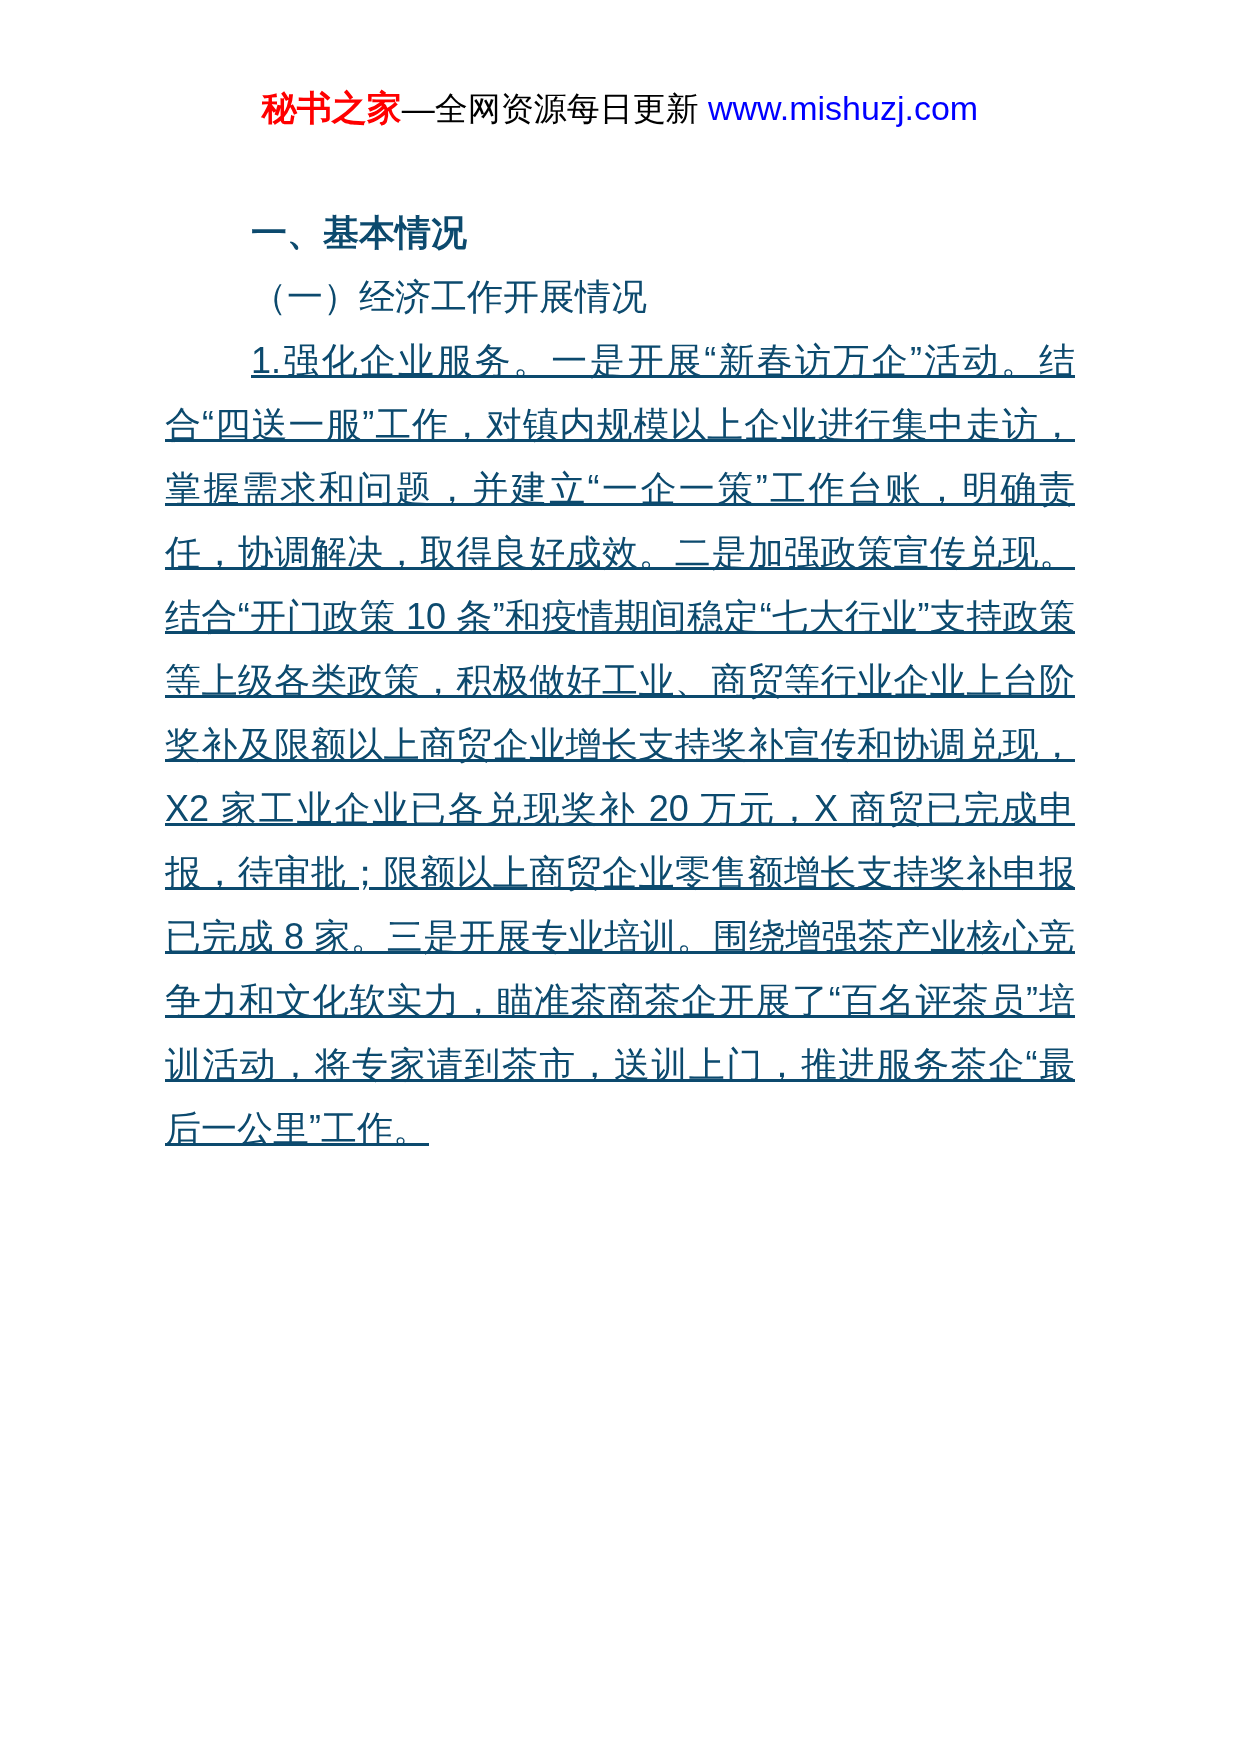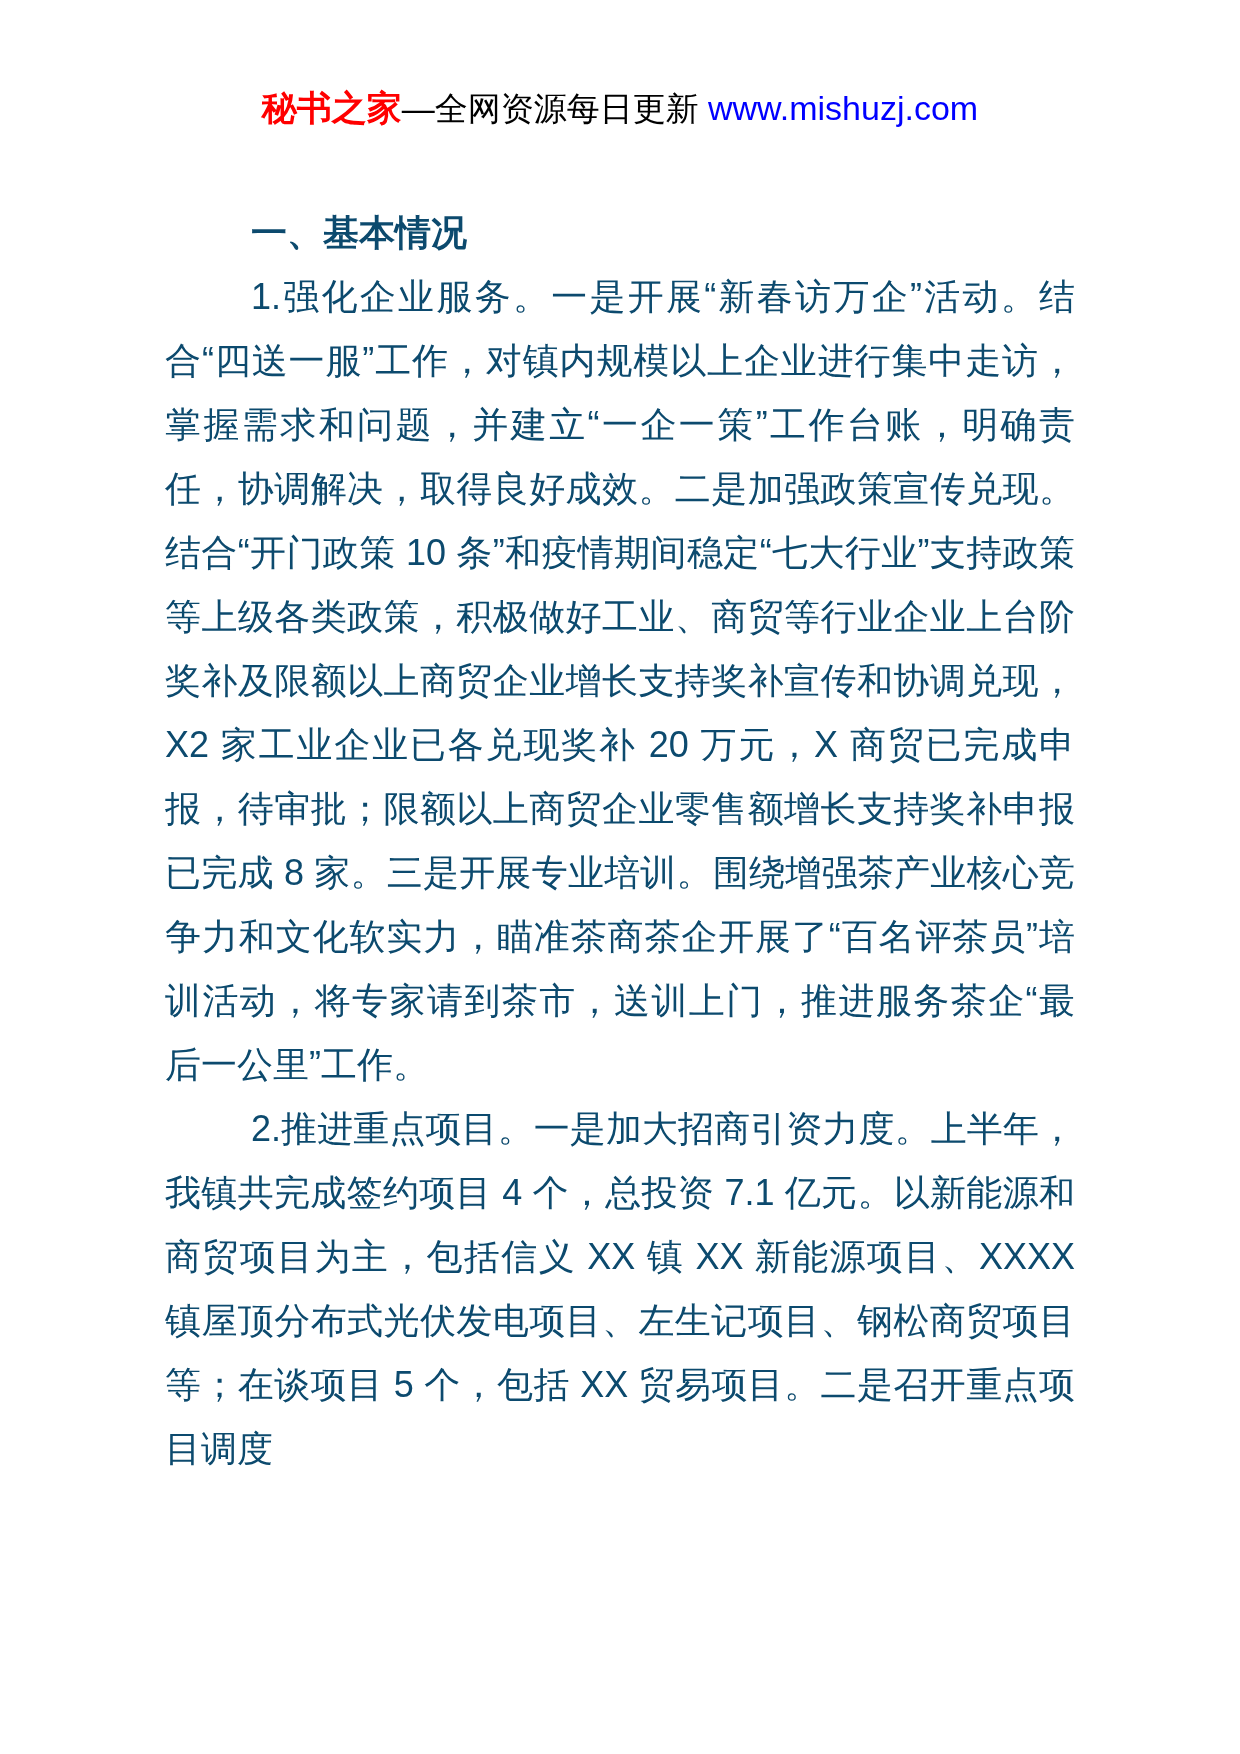--- a/index.html
+++ b/index.html
@@ -59,29 +59,30 @@
     text-indent: 86px;
   }
   .para.heading1 {
     font-weight: 700;
   }
   .para.heading2 {
     font-weight: 400;
   }
   .para.body {
     font-weight: 400;
+    text-decoration: underline;
   }
 </style>
 </head>
 <body>
 
 <div class="page">
 
   <div class="header-line"><span class="brand" style="color: rgb(255, 0, 0);">秘书之家</span><span class="tagline" style="color: rgb(0, 0, 0);">—全网资源每日更新 </span><span class="url" style="color: rgb(0, 0, 255);">www.mishuzj.com</span></div>
 
 
   <div class="doc-body" style="color: #0c4a6e;">
       <p class="para heading1">一、基本情况</p>
+      <p class="para heading2">（一）经济工作开展情况</p>
       <p class="para body">1.强化企业服务。一是开展“新春访万企”活动。结合“四送一服”工作，对镇内规模以上企业进行集中走访，掌握需求和问题，并建立“一企一策”工作台账，明确责任，协调解决，取得良好成效。二是加强政策宣传兑现。结合“开门政策 10 条”和疫情期间稳定“七大行业”支持政策等上级各类政策，积极做好工业、商贸等行业企业上台阶奖补及限额以上商贸企业增长支持奖补宣传和协调兑现，X2 家工业企业已各兑现奖补 20 万元，X 商贸已完成申报，待审批；限额以上商贸企业零售额增长支持奖补申报已完成 8 家。三是开展专业培训。围绕增强茶产业核心竞争力和文化软实力，瞄准茶商茶企开展了“百名评茶员”培训活动，将专家请到茶市，送训上门，推进服务茶企“最后一公里”工作。</p>
-      <p class="para body">2.推进重点项目。一是加大招商引资力度。上半年，我镇共完成签约项目 4 个，总投资 7.1 亿元。以新能源和商贸项目为主，包括信义 XX 镇 XX 新能源项目、XXXX 镇屋顶分布式光伏发电项目、左生记项目、钢松商贸项目等；在谈项目 5 个，包括 XX 贸易项目。二是召开重点项目调度</p>
     </div>
 
 </div>
 
 </body></html>

